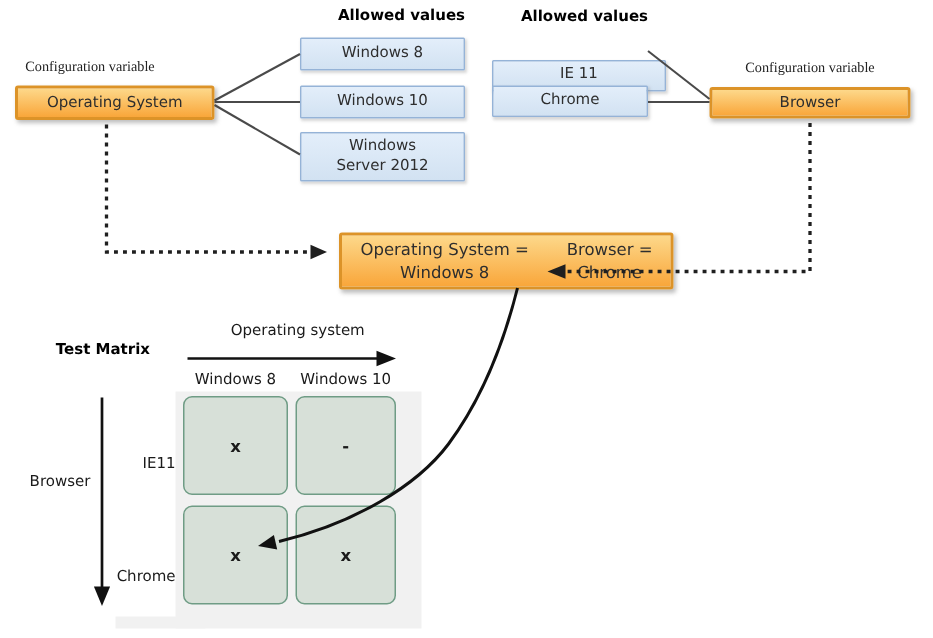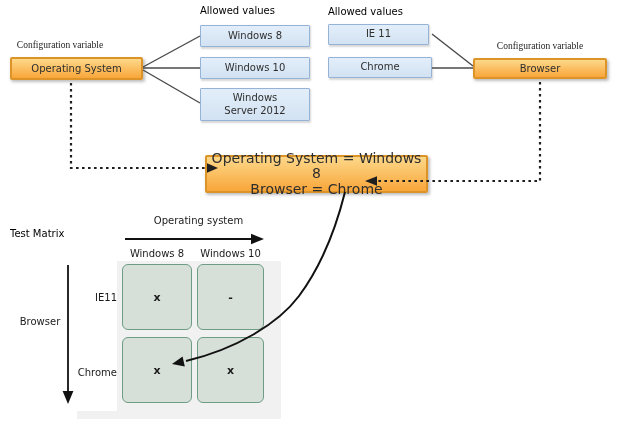--- a/index.html
+++ b/index.html
@@ -10,48 +10,48 @@
     --cell-fill:#d7e0d8; --cell-border:#6f9c85;
     --panel-fill:#f1f1f1; --connector:#4a4a4a; --ink:#1a1a1a;
   }
   html,body{margin:0;padding:0;background:#fff;}
   #canvas{
     position:relative;width:622px;height:425px;background:#fff;overflow:hidden;
     font-family:"DejaVu Sans","Liberation Sans",sans-serif;color:var(--ink);
   }
   .abs{position:absolute;}
   .caption{font-size:9.5px;color:#222;text-align:center;white-space:nowrap;font-family:Liberation Serif, serif;}
-  .heading{font-size:10px;font-weight:normal;color:#000;text-align:left;white-space:nowrap;}
+  .heading{font-size:10px;font-weight:bold;color:#000;text-align:right;white-space:nowrap;}
   .var-box{
     background:linear-gradient(to bottom,var(--variable-box-fill-top),var(--variable-box-fill-bottom));
     border:2px solid var(--variable-box-border);border-radius:2px;
     box-shadow:1.5px 2px 3px rgba(110,110,110,.45);
     display:flex;align-items:center;justify-content:center;
     font-size:10px;color:#2e2e2e;box-sizing:border-box;z-index:1;
   }
   .val-box{
     background:linear-gradient(to bottom,var(--value-box-fill-top),var(--value-box-fill-bottom));
     border:1.5px solid var(--value-box-border);border-radius:1px;
     box-shadow:1px 1.5px 2px rgba(140,140,140,.35);
     display:flex;align-items:center;justify-content:center;text-align:center;
     font-size:10px;color:#2e2e2e;box-sizing:border-box;z-index:1;line-height:12.5px;
   }
   .val-box .wrap{max-width:76px;}
   .config-box{
-    flex-direction:column;justify-content:center;gap:1px;
-    font-size:14px;line-height:15px;text-align:center;
+    flex-direction:row;justify-content:center;gap:1px;
+    font-size:11px;line-height:15px;text-align:center;margin-left:21px;
   }
   .panel{background:var(--panel-fill);z-index:0;}
   .cell{
     background:var(--cell-fill);border:1.5px solid var(--cell-border);border-radius:6px;
     display:flex;align-items:center;justify-content:center;
     font-size:11px;font-weight:bold;color:#1a1a1a;box-sizing:border-box;z-index:1;
   }
   .axis-label{font-size:10px;color:#1a1a1a;text-align:center;white-space:nowrap;}
-  .row-label{font-size:10px;color:#1a1a1a;text-align:right;white-space:nowrap;}
+  .row-label{font-size:10px;color:#1a1a1a;text-align:right;white-space:nowrap;margin-top:12px;}
   svg#overlay{position:absolute;left:0;top:0;z-index:3;pointer-events:none;}
 </style>
 </head>
 <body>
 
 <div id="canvas">
 
   <div class="abs caption" style="left:8px;top:40px;width:104px;">Configuration variable</div>
   <div class="abs var-box" style="left:10px;top:57px;width:133px;height:23px;">
     <span>Operating System</span>
@@ -62,21 +62,21 @@
     <span>Windows 8</span>
   </div>
   <div class="abs val-box" style="left:200px;top:57px;width:110px;height:22px;">
     <span>Windows 10</span>
   </div>
   <div class="abs val-box" style="left:200px;top:88px;width:110px;height:33px;">
     <span class="wrap">Windows Server 2012</span>
   </div>
 
   <div class="abs heading" style="left:328px;top:6px;width:104px;">Allowed values</div>
-  <div class="abs val-box" style="left:328px;top:24px;width:101px;height:21px;">
+  <div class="abs val-box" style="left:328px;top:40px;width:116px;height:21px;">
     <span>IE 11</span>
   </div>
   <div class="abs val-box" style="left:328px;top:57px;width:104px;height:21px;">
     <span>Chrome</span>
   </div>
 
   <div class="abs caption" style="left:473px;top:41px;width:134px;">Configuration variable</div>
   <div class="abs var-box" style="left:473px;top:58px;width:134px;height:21px;">
     <span>Browser</span>
   </div>

